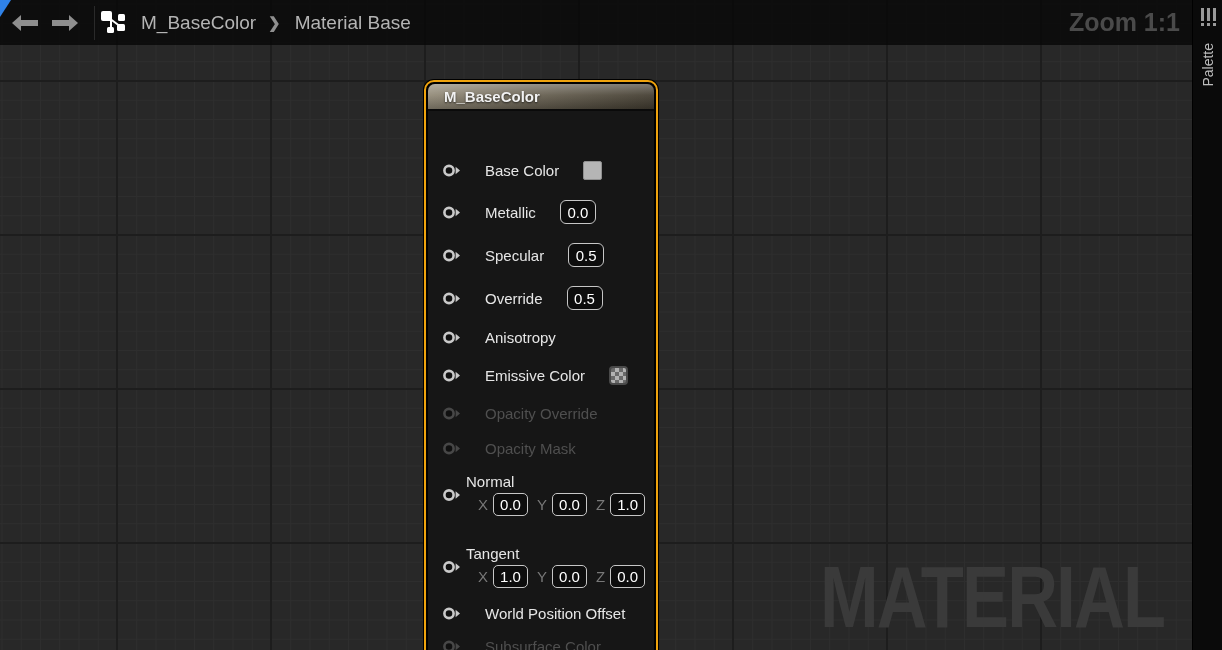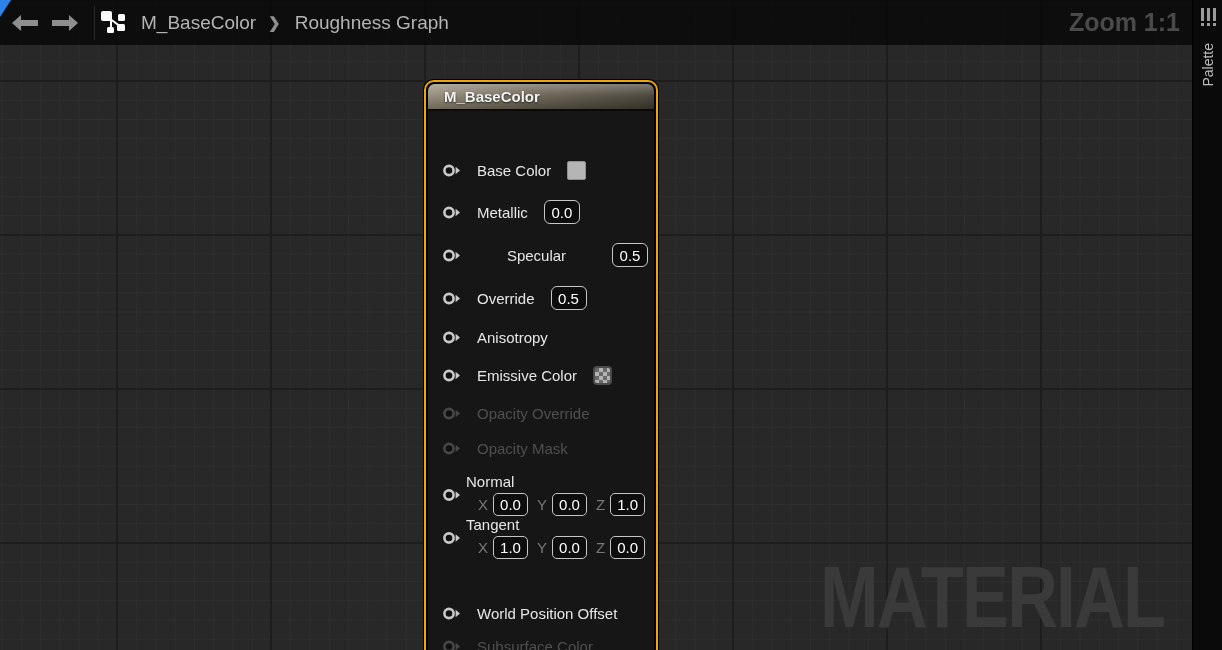--- a/index.html
+++ b/index.html
@@ -78,21 +78,21 @@
     border-bottom:2px solid #0a0a0a;
     display:flex; align-items:center;
   }
   .node-title span {
     margin-left:16px; font-size:15px; font-weight:700; color:#f2f2f2;
     text-shadow:0 1px 2px rgba(0,0,0,0.65);
   }
   .node-body { position:absolute; left:2px; right:2px; top:31px; bottom:0; }
 
   .pin-row { position:absolute; left:14px; right:6px; height:24px;
-             display:flex; align-items:center; gap:16px; }
+             display:flex; align-items:center; gap:24px; }
   .pin-icon { display:flex; align-items:center; flex:none; cursor:crosshair; }
   .pin-label { font-size:15px; color:#e6e6e6; white-space:nowrap; }
   .pin-row.disabled .pin-label, .pin-block.disabled .pin-label { color:#4f4f4f; }
 
   .vbox {
     min-width:36px; height:24px; padding:8px 4px;
     border:1.5px solid #c6c6c6; border-radius:6px;
     background:rgba(8,8,8,0.55);
     color:#fff; font-size:15px;
     display:inline-flex; align-items:center; justify-content:center;
@@ -145,21 +145,21 @@
     <svg width="26" height="24" viewBox="0 0 26 24">
       <path d="M4 4 L20 16 M10 7 L10 18" stroke="#fff" stroke-width="2" fill="none"></path>
       <rect x="0" y="0" width="11" height="10" rx="2" fill="#fff"></rect>
       <rect x="17" y="3" width="7" height="7" rx="1.5" fill="#fff"></rect>
       <rect x="16" y="13" width="8" height="7" rx="1.5" fill="#fff"></rect>
       <rect x="6" y="16" width="7" height="6" rx="1.5" fill="#fff"></rect>
     </svg>
   </div>
   <span class="crumb">M_BaseColor</span>
   <span class="crumb crumb-chev">❯</span>
-  <span class="crumb">Roughness Graph</span>
+  <span class="crumb">Material Base</span>
 </div>
 <div class="zoom-label" style="z-index:5;position:absolute;right:42px;">Zoom 1:1</div>
 
 <div class="palette-strip">
   <div class="palette-icon">
     <svg width="18" height="16" viewBox="0 0 18 16" transform="rotate(-90)">
       <rect x="0" y="1" width="3" height="3" fill="#9a9a9a"></rect>
         <rect x="5" y="1" width="13" height="3" fill="#9a9a9a"></rect>
       <rect x="0" y="7" width="3" height="3" fill="#9a9a9a"></rect>
         <rect x="5" y="7" width="13" height="3" fill="#9a9a9a"></rect>
@@ -188,21 +188,21 @@
       <div class="pin-row" style="top: 87px;">
         <span class="pin-icon">
           <svg width="19" height="15" viewBox="0 0 19 15">
   <circle cx="7" cy="7.5" r="4.6" fill="#101010" stroke="#c9c9c9" stroke-width="2.6"></circle>
   <path d="M13.6 3.8 L18 7.5 L13.6 11.2 Z" fill="#c9c9c9"></path>
           </svg>
         </span>
         <span class="pin-label">Metallic</span>
         <span class="vbox">0.0</span>
       </div>
-      <div class="pin-row" style="top: 130px; justify-content: space-between;">
+      <div class="pin-row" style="top: 130px;">
         <span class="pin-icon">
           <svg width="19" height="15" viewBox="0 0 19 15">
   <circle cx="7" cy="7.5" r="4.6" fill="#101010" stroke="#c9c9c9" stroke-width="2.6"></circle>
   <path d="M13.6 3.8 L18 7.5 L13.6 11.2 Z" fill="#c9c9c9"></path>
           </svg>
         </span>
         <span class="pin-label">Specular</span>
         <span class="vbox">0.5</span>
       </div>
       <div class="pin-row" style="top: 173px;">
@@ -262,21 +262,21 @@
         <span class="pin-label">Normal</span>
         <div class="vec-row">
           <span class="axis">X</span>
           <span class="vbox sm">0.0</span>
           <span class="axis">Y</span>
           <span class="vbox sm">0.0</span>
           <span class="axis">Z</span>
           <span class="vbox sm">1.0</span>
         </div>
       </div>
-      <div class="pin-block" style="top: 402px;">
+      <div class="pin-block" style="top: 431px;">
         <span class="pin-icon">
           <svg width="19" height="15" viewBox="0 0 19 15">
   <circle cx="7" cy="7.5" r="4.6" fill="#101010" stroke="#c9c9c9" stroke-width="2.6"></circle>
   <path d="M13.6 3.8 L18 7.5 L13.6 11.2 Z" fill="#c9c9c9"></path>
           </svg>
         </span>
         <span class="pin-label">Tangent</span>
         <div class="vec-row">
           <span class="axis">X</span>
           <span class="vbox sm">1.0</span>

